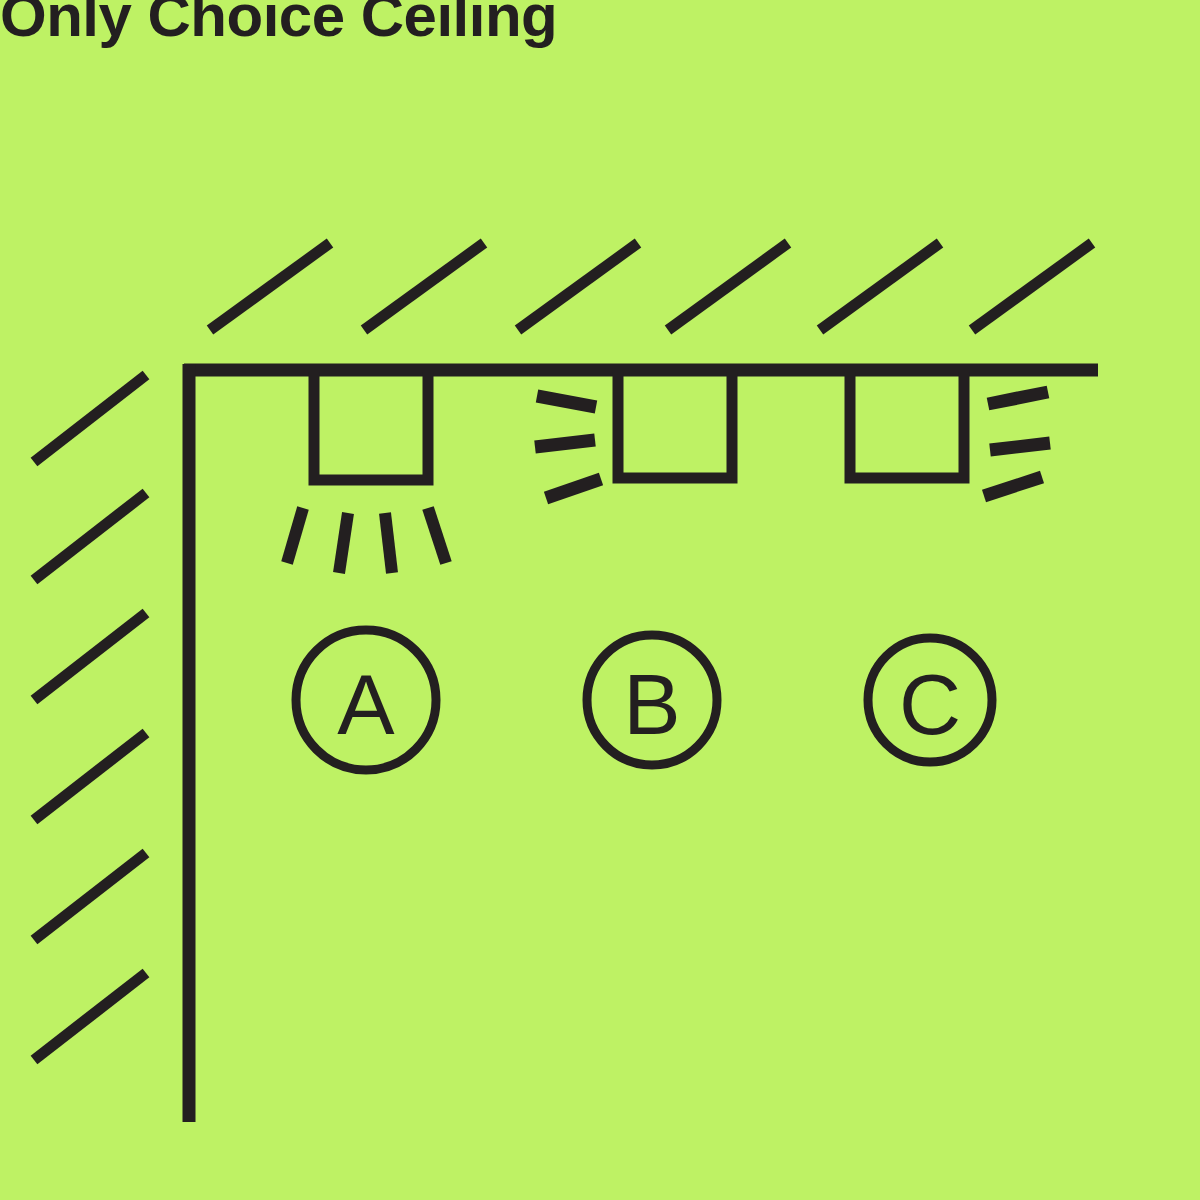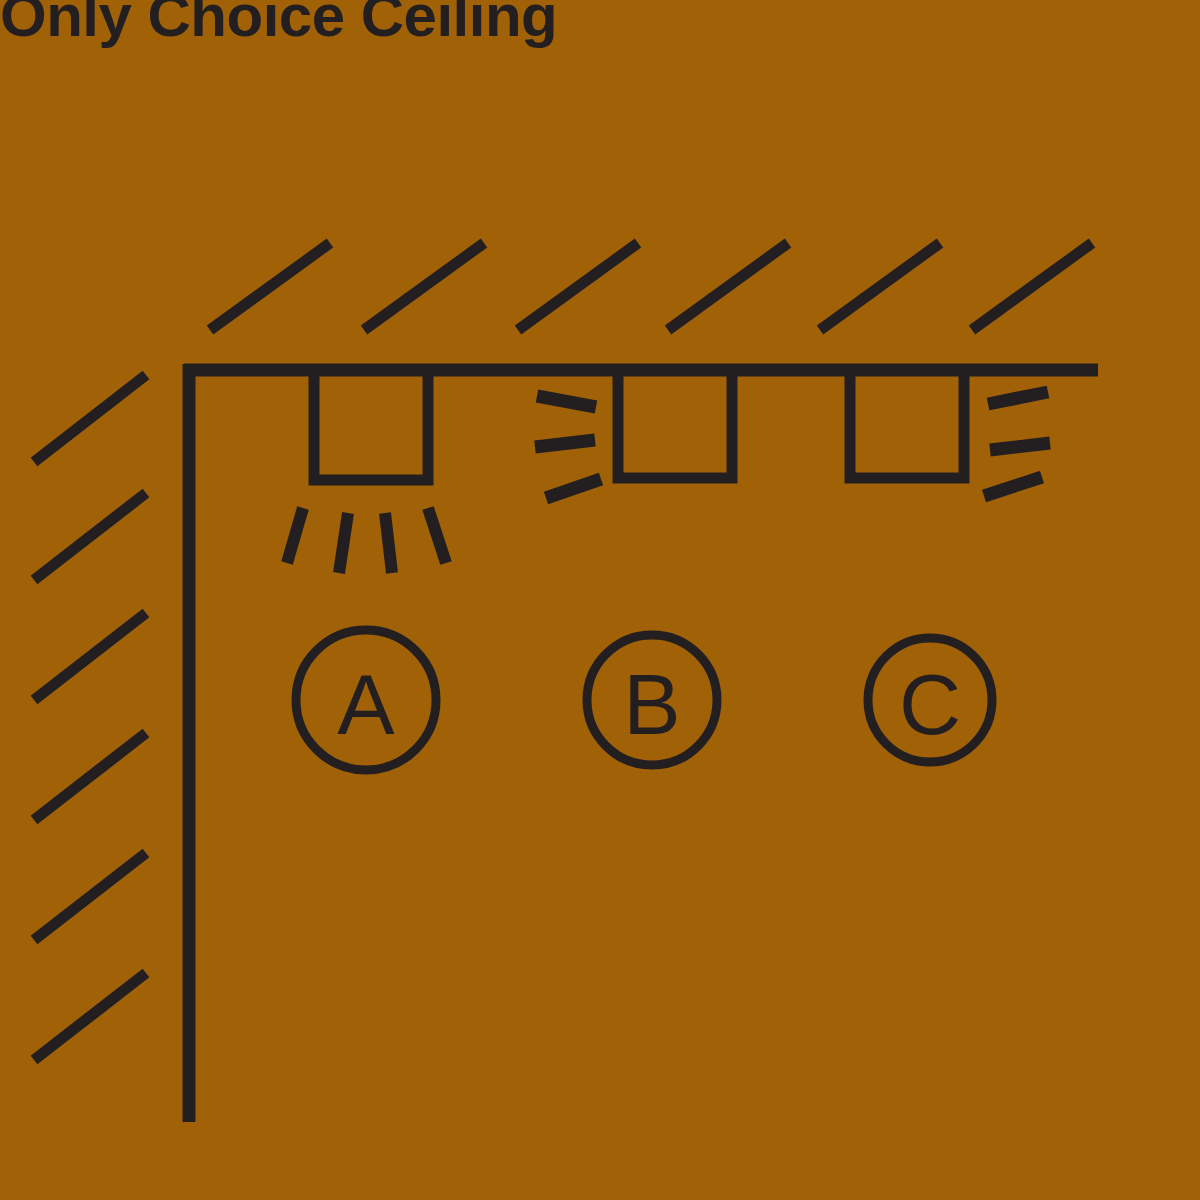--- a/index.html
+++ b/index.html
@@ -11,21 +11,21 @@
   body {
     width: 1200px;
     height: 1200px;
     overflow: hidden;
     font-family: "Liberation Sans", sans-serif;
   }
   #stage {
     position: relative;
     width: 1200px;
     height: 1200px;
-    background: #a16207;
+    background: #bef264;
   }
   #title {
     position: absolute;
     left: 0px;
     top: -14px;
     margin: 0;
     font-family: "Liberation Sans", sans-serif;
     font-size: 60px;
     font-weight: 600;
     letter-spacing: -0.5px;

